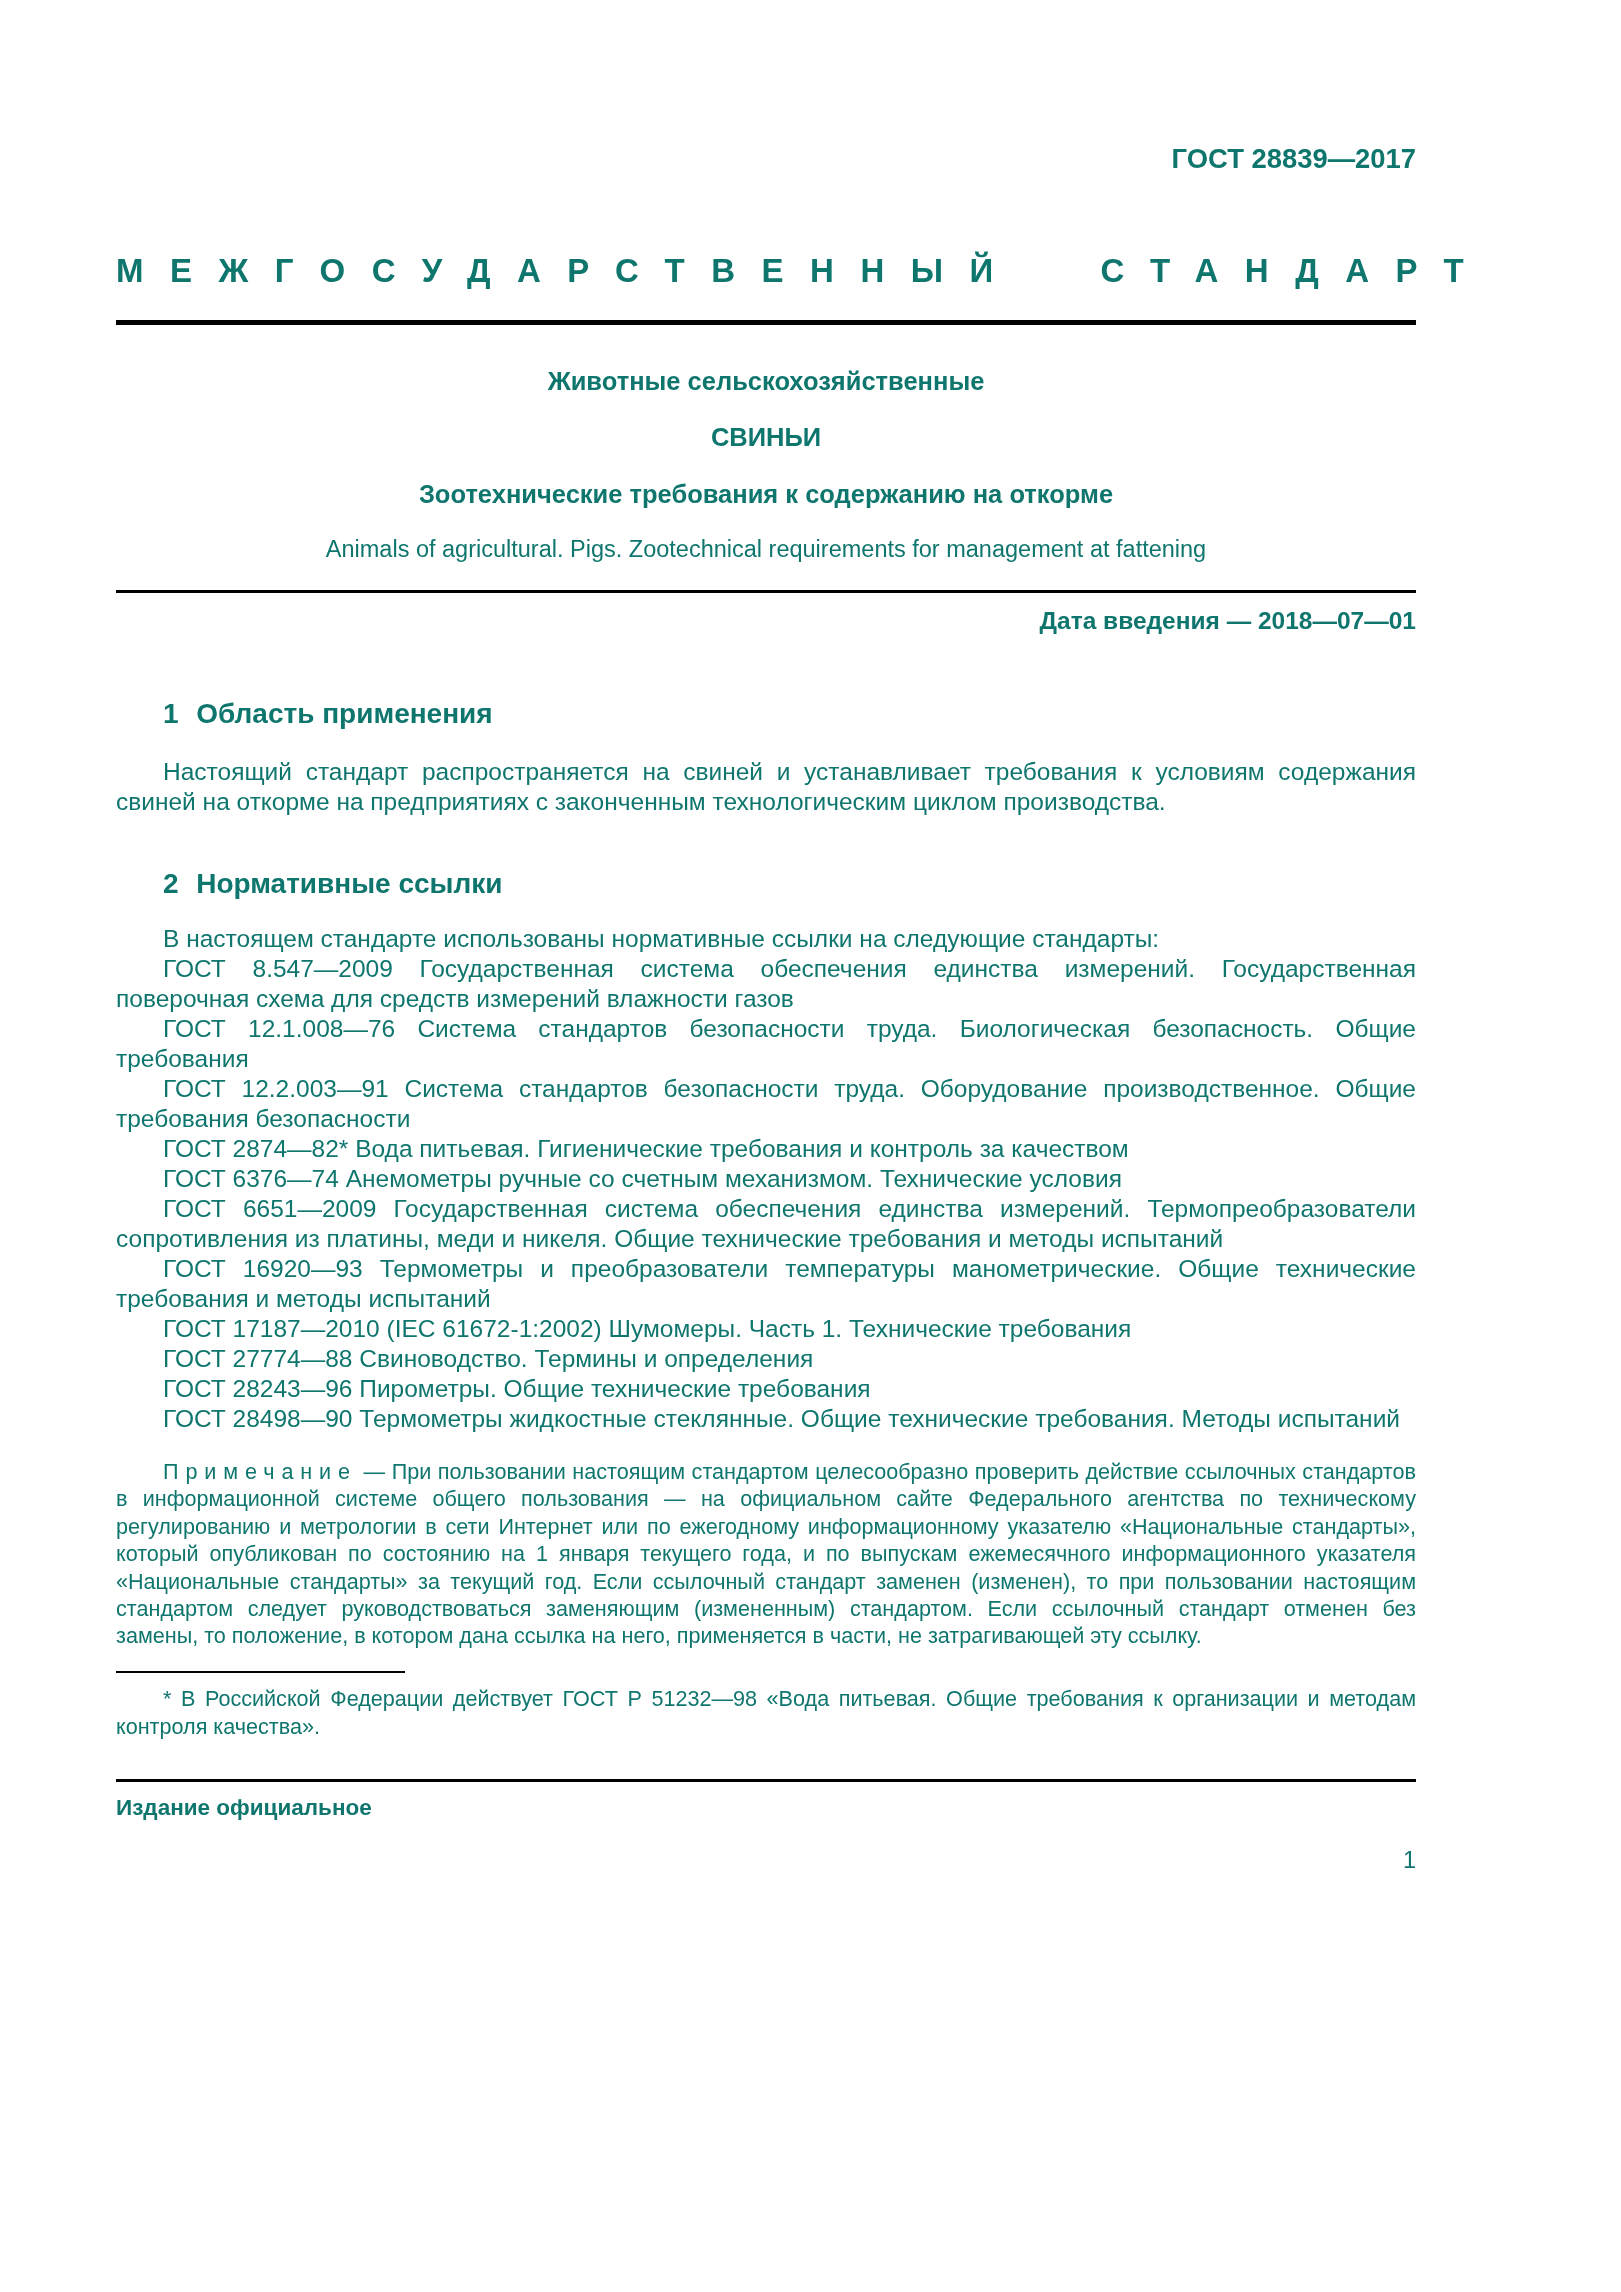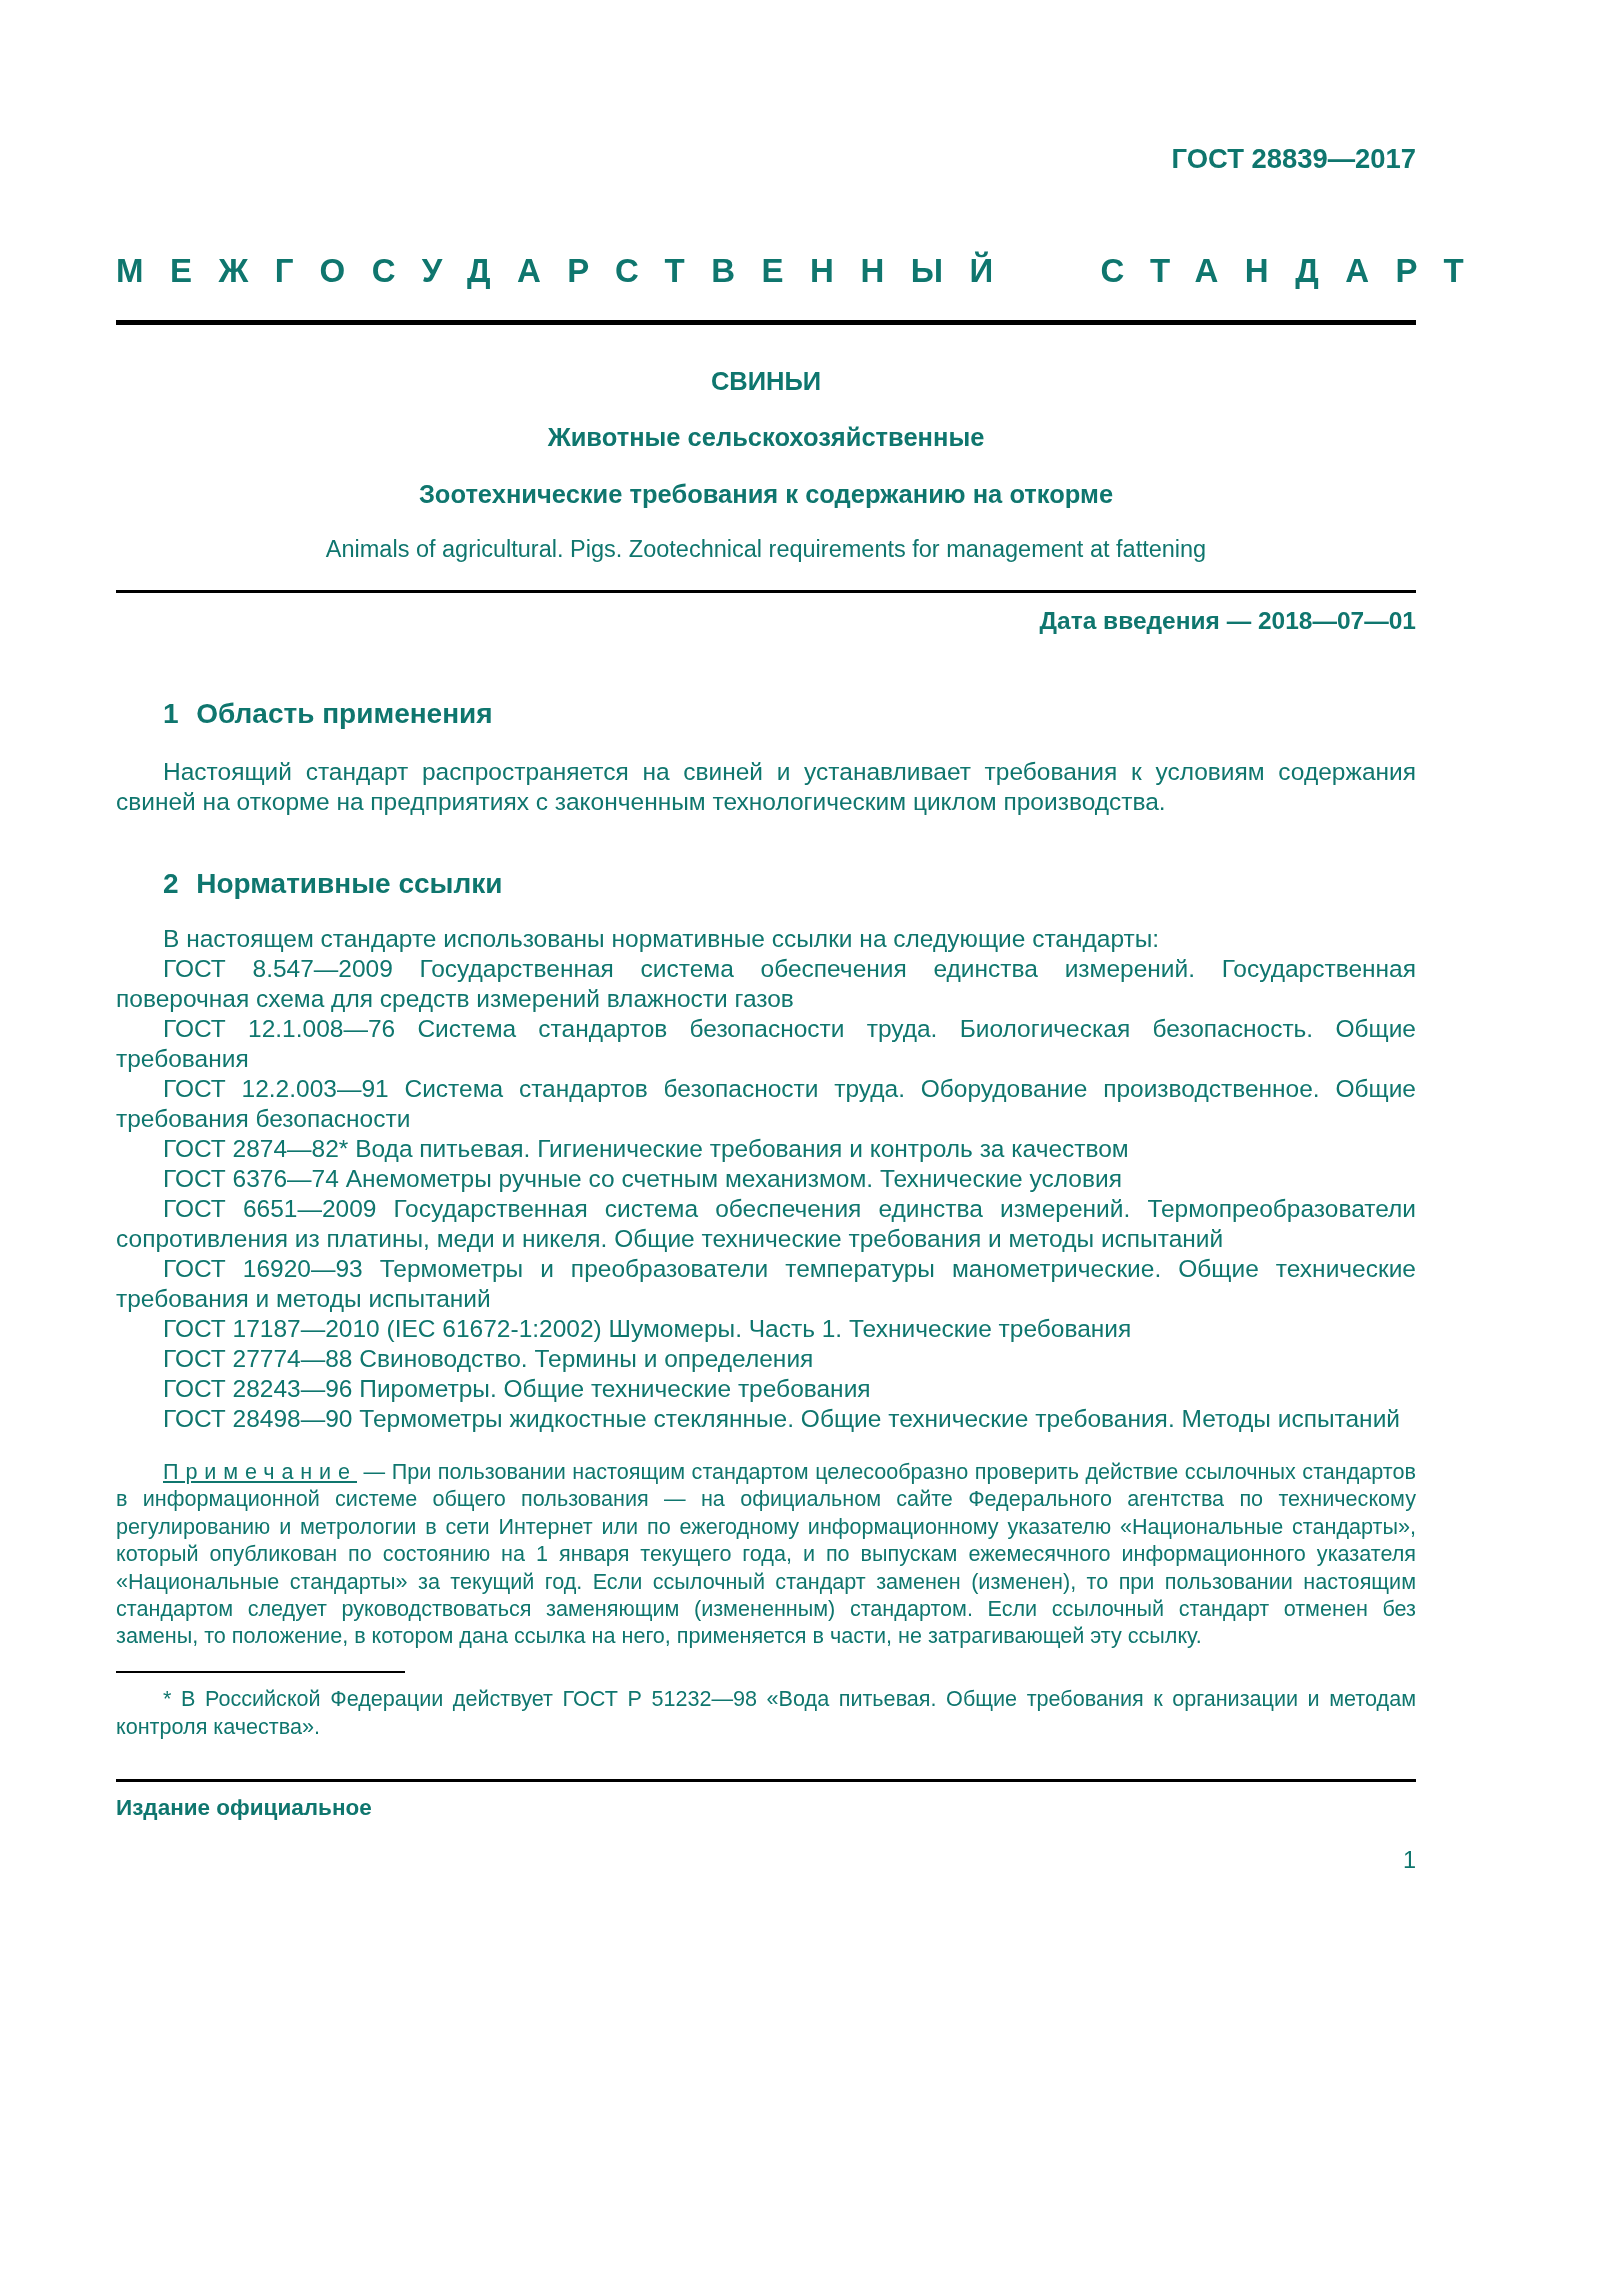--- a/index.html
+++ b/index.html
@@ -73,21 +73,21 @@
   .intro-gap { margin-top: 23.5px; }
 
   .note {
     margin-top: 23.5px;
     font-size: 21.6px;
     line-height: 27.4px;
     text-align: justify;
     text-indent: 47px;
     hyphens: manual;
   }
-  .note-label { letter-spacing: 6.9px; text-decoration: underline; }
+  .note-label { letter-spacing: 6.9px; }
 
   .footnote-rule {
     margin-top: 21.6px;
     width: 289px;
     height: 2px;
     background: #000;
   }
   .footnote {
     margin-top: 11.8px;
     font-size: 21.6px;
@@ -115,22 +115,22 @@
 
 <div class="page">
 
   <header>
     <div class="doc-code">ГОСТ 28839—2017</div>
     <div class="doc-type">МЕЖГОСУДАРСТВЕННЫЙ СТАНДАРТ</div>
     <div class="rule rule-thick"></div>
   </header>
 
   <section class="title-block">
+    <p class="title-ru">Животные сельскохозяйственные</p>
     <p class="title-ru">СВИНЬИ</p>
-    <p class="title-ru">Животные сельскохозяйственные</p>
     <p class="title-ru">Зоотехнические требования к содержанию на откорме</p>
     <p class="title-en">Animals of agricultural. Pigs. Zootechnical requirements for management at fattening</p>
   </section>
 
   <div class="rule rule-thin"></div>
 
   <p class="intro-date">Дата введения — 2018—07—01</p>
 
   <h2 class="section-heading">
     <span class="num">1</span><span>Область применения</span>

